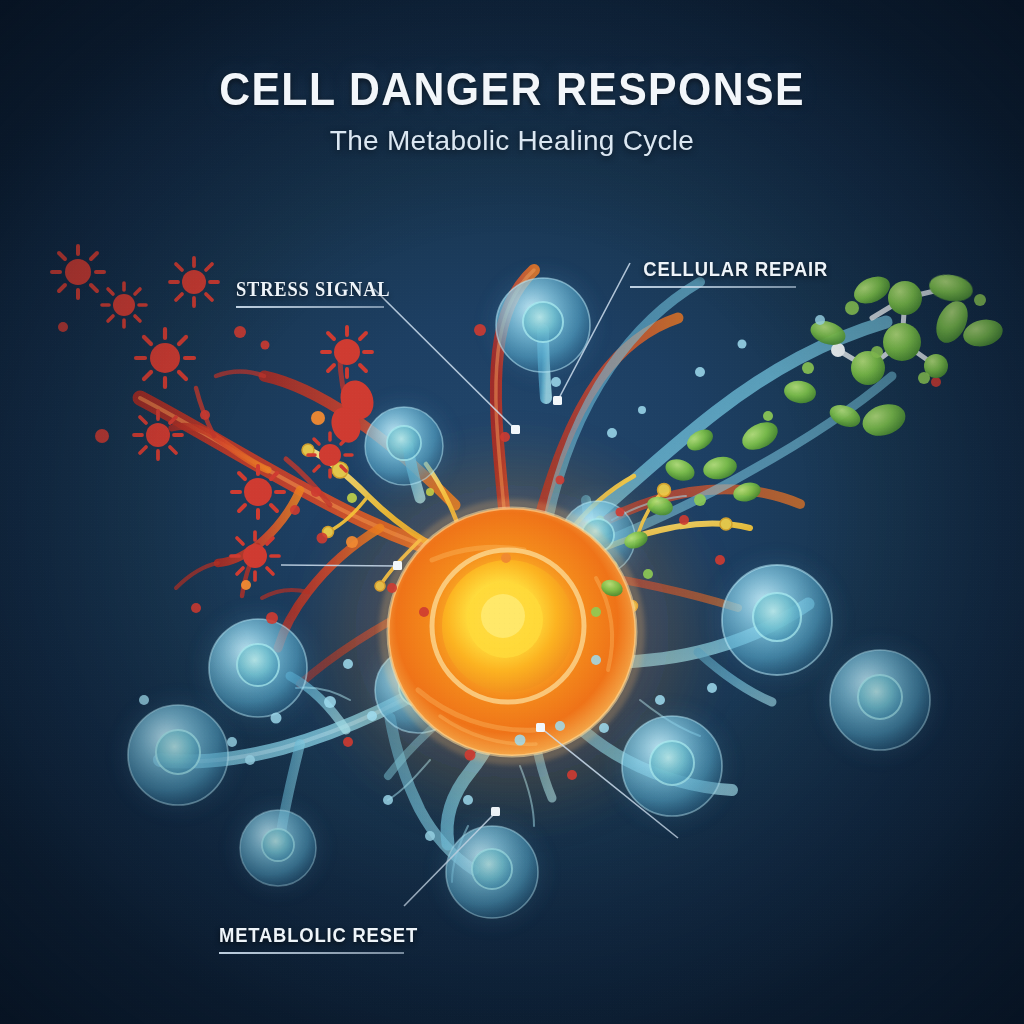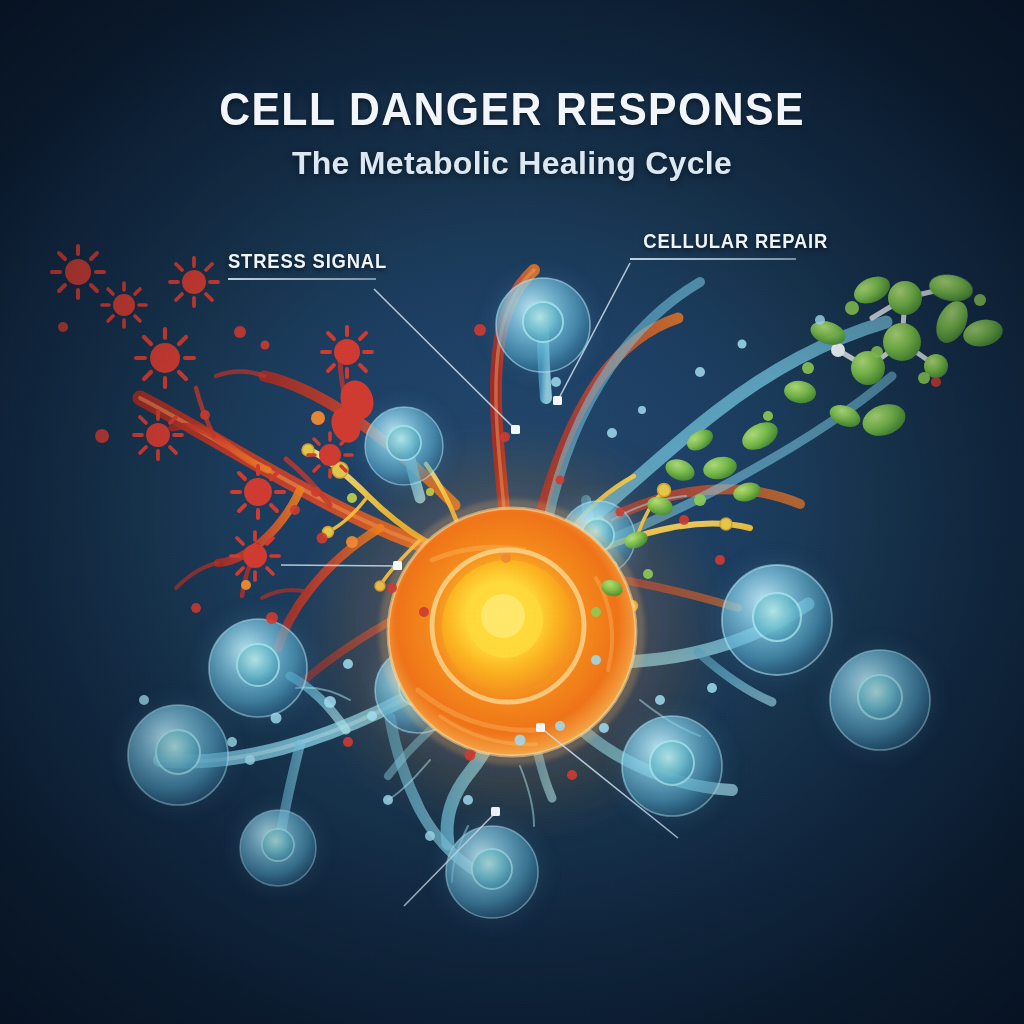--- a/index.html
+++ b/index.html
@@ -24,32 +24,32 @@
     background-size:3px 3px, 5px 5px;
     background-position:0 0, 2px 1px;
   }
   #vignette {
     position:absolute; inset:0; pointer-events:none;
     background:radial-gradient(ellipse 72% 68% at 50% 50%, rgba(0,0,0,0) 40%, rgba(6,16,30,.30) 74%, rgba(4,12,24,.66) 100%);
   }
   svg.layer { position:absolute; inset:0; width:1024px; height:1024px; }
 
   
-  #title-block { position:absolute; top:62px; left:0; width:1024px; text-align:center;margin-top:20px; }
+  #title-block { position:absolute; top:62px; left:0; width:1024px; text-align:center; }
   .title {
     font-size:46px; font-weight:700; letter-spacing:1.5px; color:#f2f6fa;
     font-family:"Liberation Sans", sans-serif;
     transform:scaleX(.93); transform-origin:50% 50%;
     text-shadow:0 2px 7px rgba(0,0,0,.55), 0 0 22px rgba(150,200,255,.16);
   }
   .subtitle {
-    margin-top:9px; font-size:32px; font-weight:700; color:#dbe7f2; letter-spacing:.3px;
+    margin-top:9px; font-size:28px; font-weight:400; color:#dbe7f2; letter-spacing:.3px;
     text-shadow:0 2px 6px rgba(0,0,0,.5);
   }
-  .callout { position:absolute; }
+  .callout { position:absolute;margin-top:28px; }
   .callout .cl-text {
     font-size:20px; font-weight:700; letter-spacing:.9px; color:#eef4f9;
     transform:scaleX(.92); transform-origin:0 50%; white-space:nowrap;
     text-shadow:0 2px 6px rgba(0,0,0,.62);
   }
   .callout.right .cl-text { transform-origin:100% 50%; text-align:right; }
   .cl-rule { height:2px; margin-top:5px;
     background:linear-gradient(90deg, rgba(205,222,238,.92), rgba(205,222,238,.55)); }
 </style>
 </head>
@@ -547,26 +547,30 @@
   </svg>
 
   <div id="grain"></div>
   <div id="vignette"></div>
 
   <div id="title-block">
     <div class="title">CELL DANGER RESPONSE</div>
     <div class="subtitle">The Metabolic Healing Cycle</div>
   </div>
 
-  <div class="callout" style="left:228px; top:250px; width:148px;">
+  <div class="callout" style="left:236px; top:250px; width:148px;font-family:Liberation Serif, serif;">
     <div class="cl-text">STRESS SIGNAL</div>
     <div class="cl-rule"></div>
   </div>
 
   <div class="callout right" style="left:630px; top:230px; width:166px;">
     <div class="cl-text">CELLULAR REPAIR</div>
     <div class="cl-rule"></div>
   </div>
 
 
 
+  <div class="callout" style="left:219px; top:896px; width:185px;">
+    <div class="cl-text">METABLOLIC RESET</div>
+    <div class="cl-rule"></div>
+  </div>
 
 </div>
 
 </body></html>

